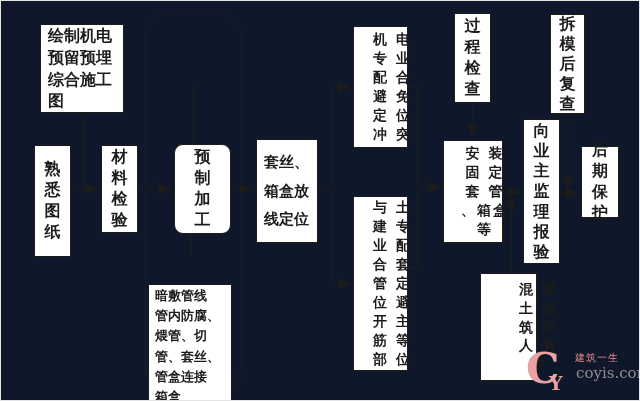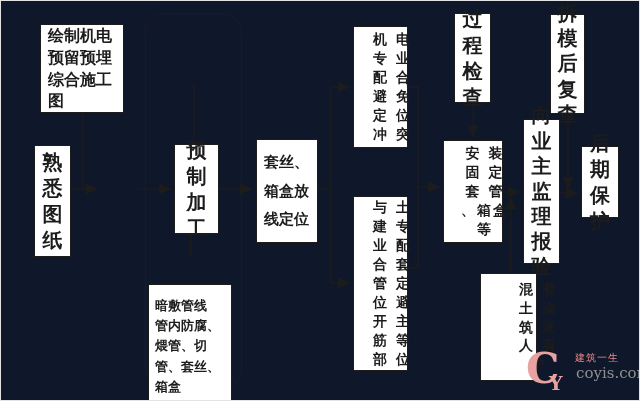--- a/index.html
+++ b/index.html
@@ -16,21 +16,21 @@
   }
   .container-round{
     position:absolute;border:1.5px solid #1c1c1c;border-radius:20px;
     background:transparent;box-sizing:border-box;z-index:0;
   }
   .h-lines{padding-left:7px;font-size:16px;}
   .h-lines span{display:block;white-space:nowrap;}
   .rows{align-items:center;text-align:center;font-size:14px;}
   .rows span{display:block;white-space:nowrap;letter-spacing:2px;margin-left:24px;}
   .v-box{align-items:center;}
-  .v-inner{width:1.15em;word-break:break-all;text-align:center;font-size:20px;line-height:1.3;}
+  .v-inner{width:1.15em;word-break:break-all;text-align:center;font-size:16px;line-height:1.3;}
   .tight .v-inner{line-height:1.26;}
   .wm{position:absolute;z-index:3;line-height:1;}
   .wm-c{font-family:"DejaVu Serif","Liberation Serif",serif;font-weight:bold;}
 </style>
 </head>
 <body>
 
 <div class="stage">
 
   <div class="container-round" style="left:144px;top:12px;width:97px;height:376px;"></div>
@@ -67,31 +67,35 @@
     <span>绘制机电</span>
     <span>预留预埋</span>
     <span>综合施工</span>
     <span>图</span>
   </div>
 
   <div class="box v-box" style="left:33px;top:144px;width:37px;height:112px;">
     <div class="v-inner">熟悉图纸</div>
   </div>
 
+  <div class="box v-box" style="left:100px;top:144px;width:37px;height:88px;">
+    <div class="v-inner">材料检验</div>
+  </div>
 
 
-  <div class="box v-box" style="left:173px;top:143px;width:45px;height:90px;">
+  <div class="box v-box" style="left:173px;top:143px;width:57px;height:90px;border-radius:9px;">
     <div class="v-inner">预制加工</div>
   </div>
 
   <div class="box h-lines" style="left:147px;top:255px;width:84px;height:125px;font-size:13px;line-height:1.55;padding-left:6px;margin-top:28px;">
     <span>暗敷管线</span>
     <span>管内防腐、</span>
     <span>煨管、切</span>
     <span>管、套丝、</span>
+    <span>管盒连接</span>
     <span>箱盒</span>
   </div>
 
   <div class="box h-lines" style="left:255px;top:138px;width:62px;height:104px;font-size:15px;line-height:1.9;">
     <span>套丝、</span>
     <span>箱盒放</span>
     <span>线定位</span>
   </div>
 
   <div class="box rows" style="left:352px;top:25px;width:55px;height:122px;">

